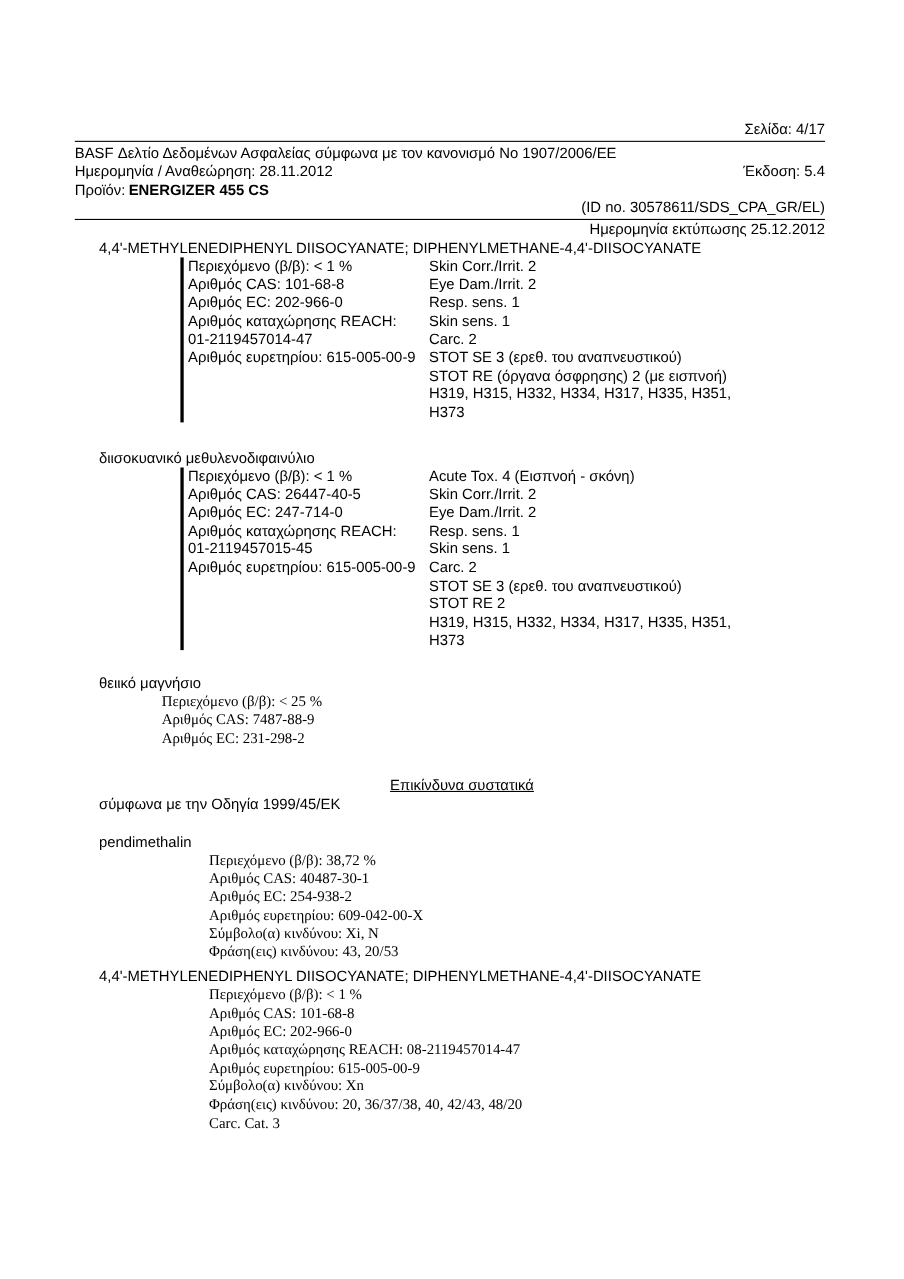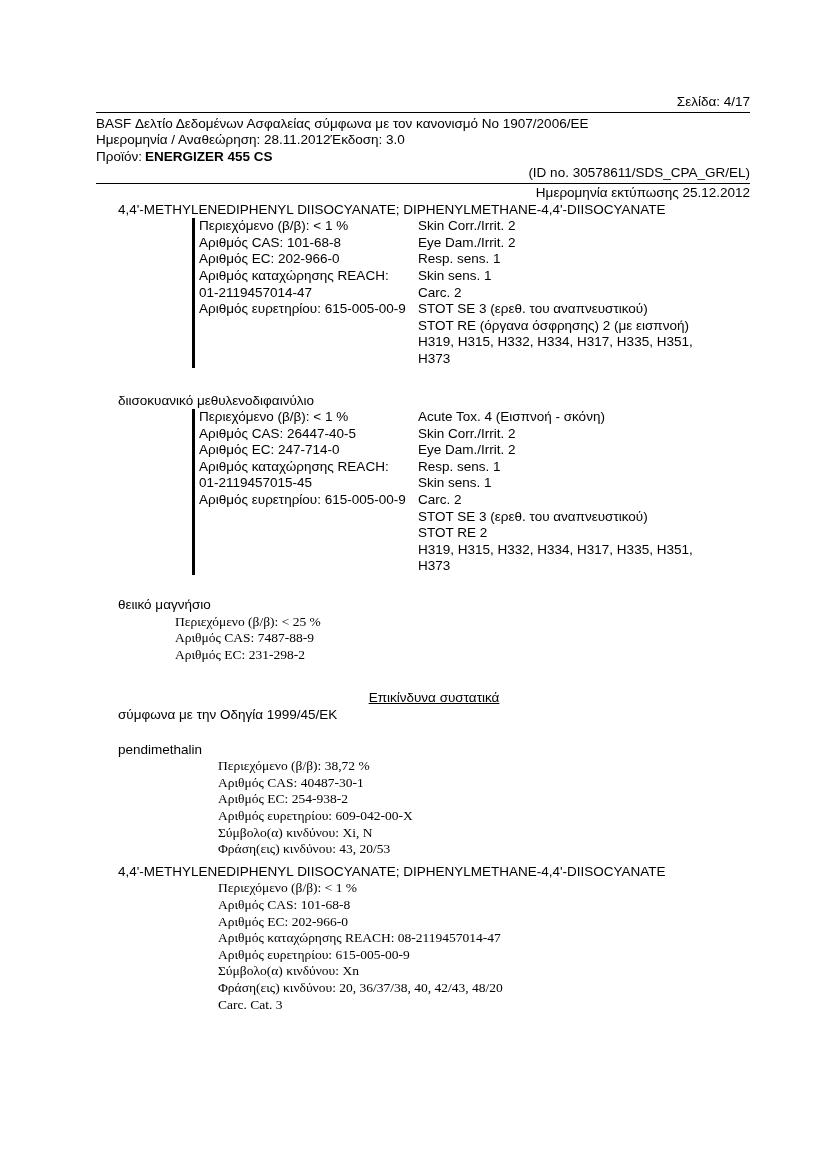--- a/index.html
+++ b/index.html
@@ -6,28 +6,28 @@
   html, body { background: #ffffff; }
   body {
     width: 822px;
     height: 1163px;
     font-family: "Liberation Sans", "DejaVu Sans", sans-serif;
     font-size: 13.5px;
     line-height: 16.6px;
     color: #000000;
     overflow: hidden;
   }
-  .page { padding: 94px 72px 0 96px; width: 822px; }
+  .page { padding: 94px 72px 0 68px; width: 822px; margin-top: 16px; }
   .t-right { text-align: right; }
   .bold { font-weight: bold; }
   .nowrap { white-space: nowrap; }
   .rule { border-top: 1px solid #000; height: 0; }
   .rule-top { margin: 1px 0 3px 0; }
   .rule-mid { margin: 1px 0 1px 0; }
-  .flex-row { display: flex; }
+  .flex-row { display: flex; justify-content: space-between; }
   .subst-name { margin-left: 22px; white-space: nowrap; }
   .two-col { display: flex; margin-left: 96px; }
   .bar { border-left: 3px solid #000; padding-left: 4px; }
   .col-l { width: 219px; flex: none; }
   .col-r { flex: 1; }
   .line { white-space: nowrap; }
   .single-col { margin-left: 79px; font-family: Liberation Serif, serif; }
   .single-col.deep { margin-left: 122px; }
   .dpd-head { margin-left: 22px; text-decoration: underline; white-space: nowrap; text-align: center; }
   .dpd-sub { margin-left: 22px; white-space: nowrap; }
@@ -43,21 +43,21 @@
 
 <div class="page">
 
   <div class="t-right">Σελίδα: 4/17</div>
   <div class="rule rule-top"></div>
 
   <div class="nowrap">BASF Δελτίο Δεδομένων Ασφαλείας σύμφωνα με τον κανονισμό No 1907/2006/EE</div>
 
   <div class="flex-row">
     <span>Ημερομηνία / Αναθεώρηση: 28.11.2012</span>
-    <span>Έκδοση: 3.0</span>
+    <span>Έκδοση: 5.4</span>
   </div>
 
   <div class="product-line">
     <span>Προϊόν:</span><span class="bold">ENERGIZER 455 CS</span>
   </div>
 
   <div class="t-right">(ID no. 30578611/SDS_CPA_GR/EL)</div>
   <div class="rule rule-mid"></div>
   <div class="t-right">Ημερομηνία εκτύπωσης 25.12.2012</div>
 

